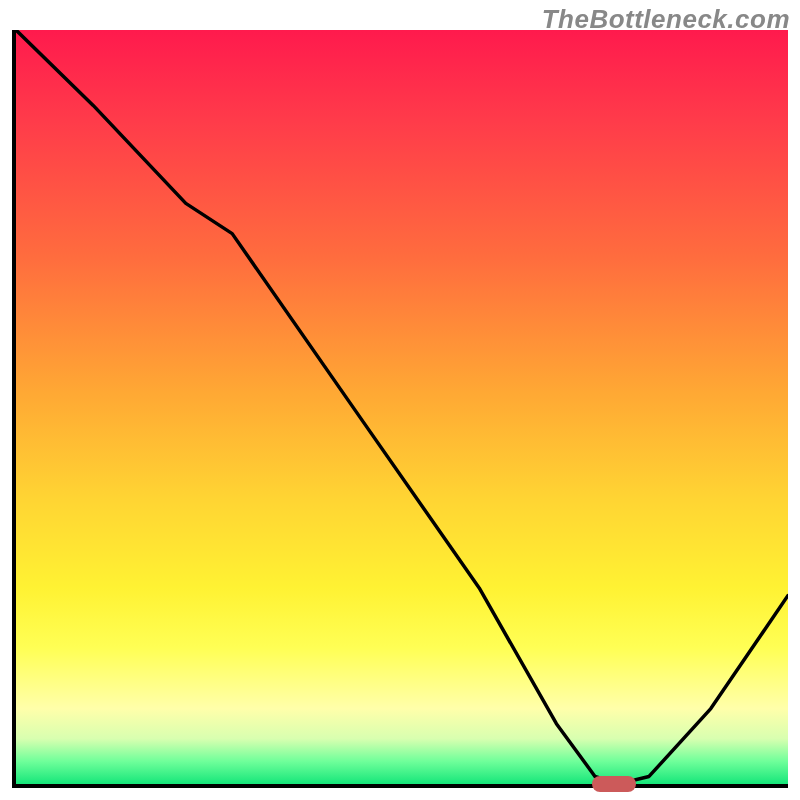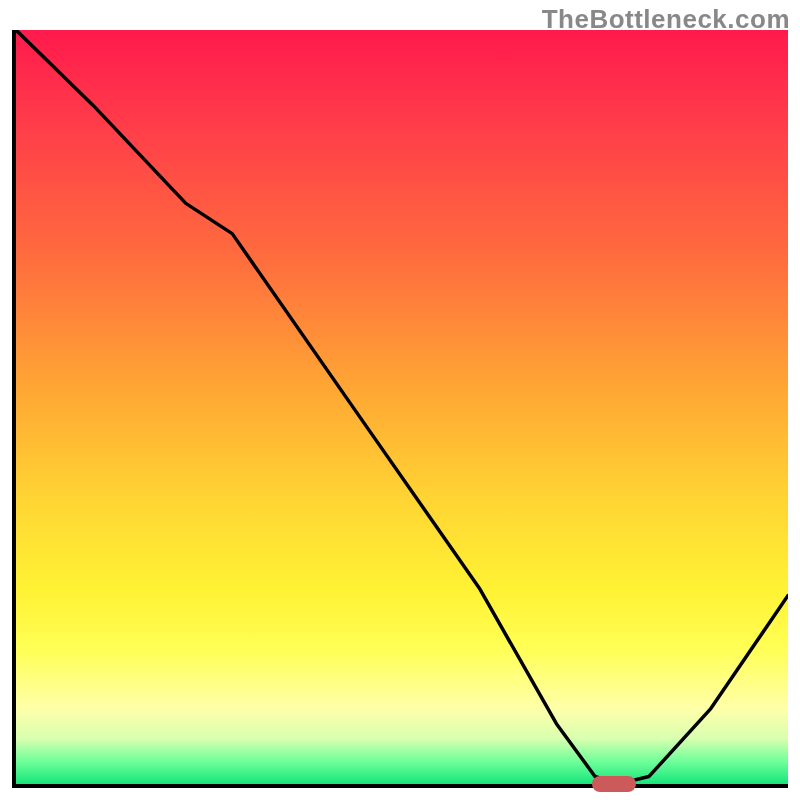--- a/index.html
+++ b/index.html
@@ -8,20 +8,21 @@
     width: 800px;
     height: 800px;
     background: #ffffff;
     font-family: Arial, Helvetica, sans-serif;
     overflow: hidden;
   }
   .canvas {
     position: relative;
     width: 800px;
     height: 800px;
+    font-style: italic;
   }
   .watermark {
     position: absolute;
     top: 4px;
     right: 10px;
     font-size: 26px;
     font-weight: bold;
     color: #888888;
     letter-spacing: 0.5px;
   }

